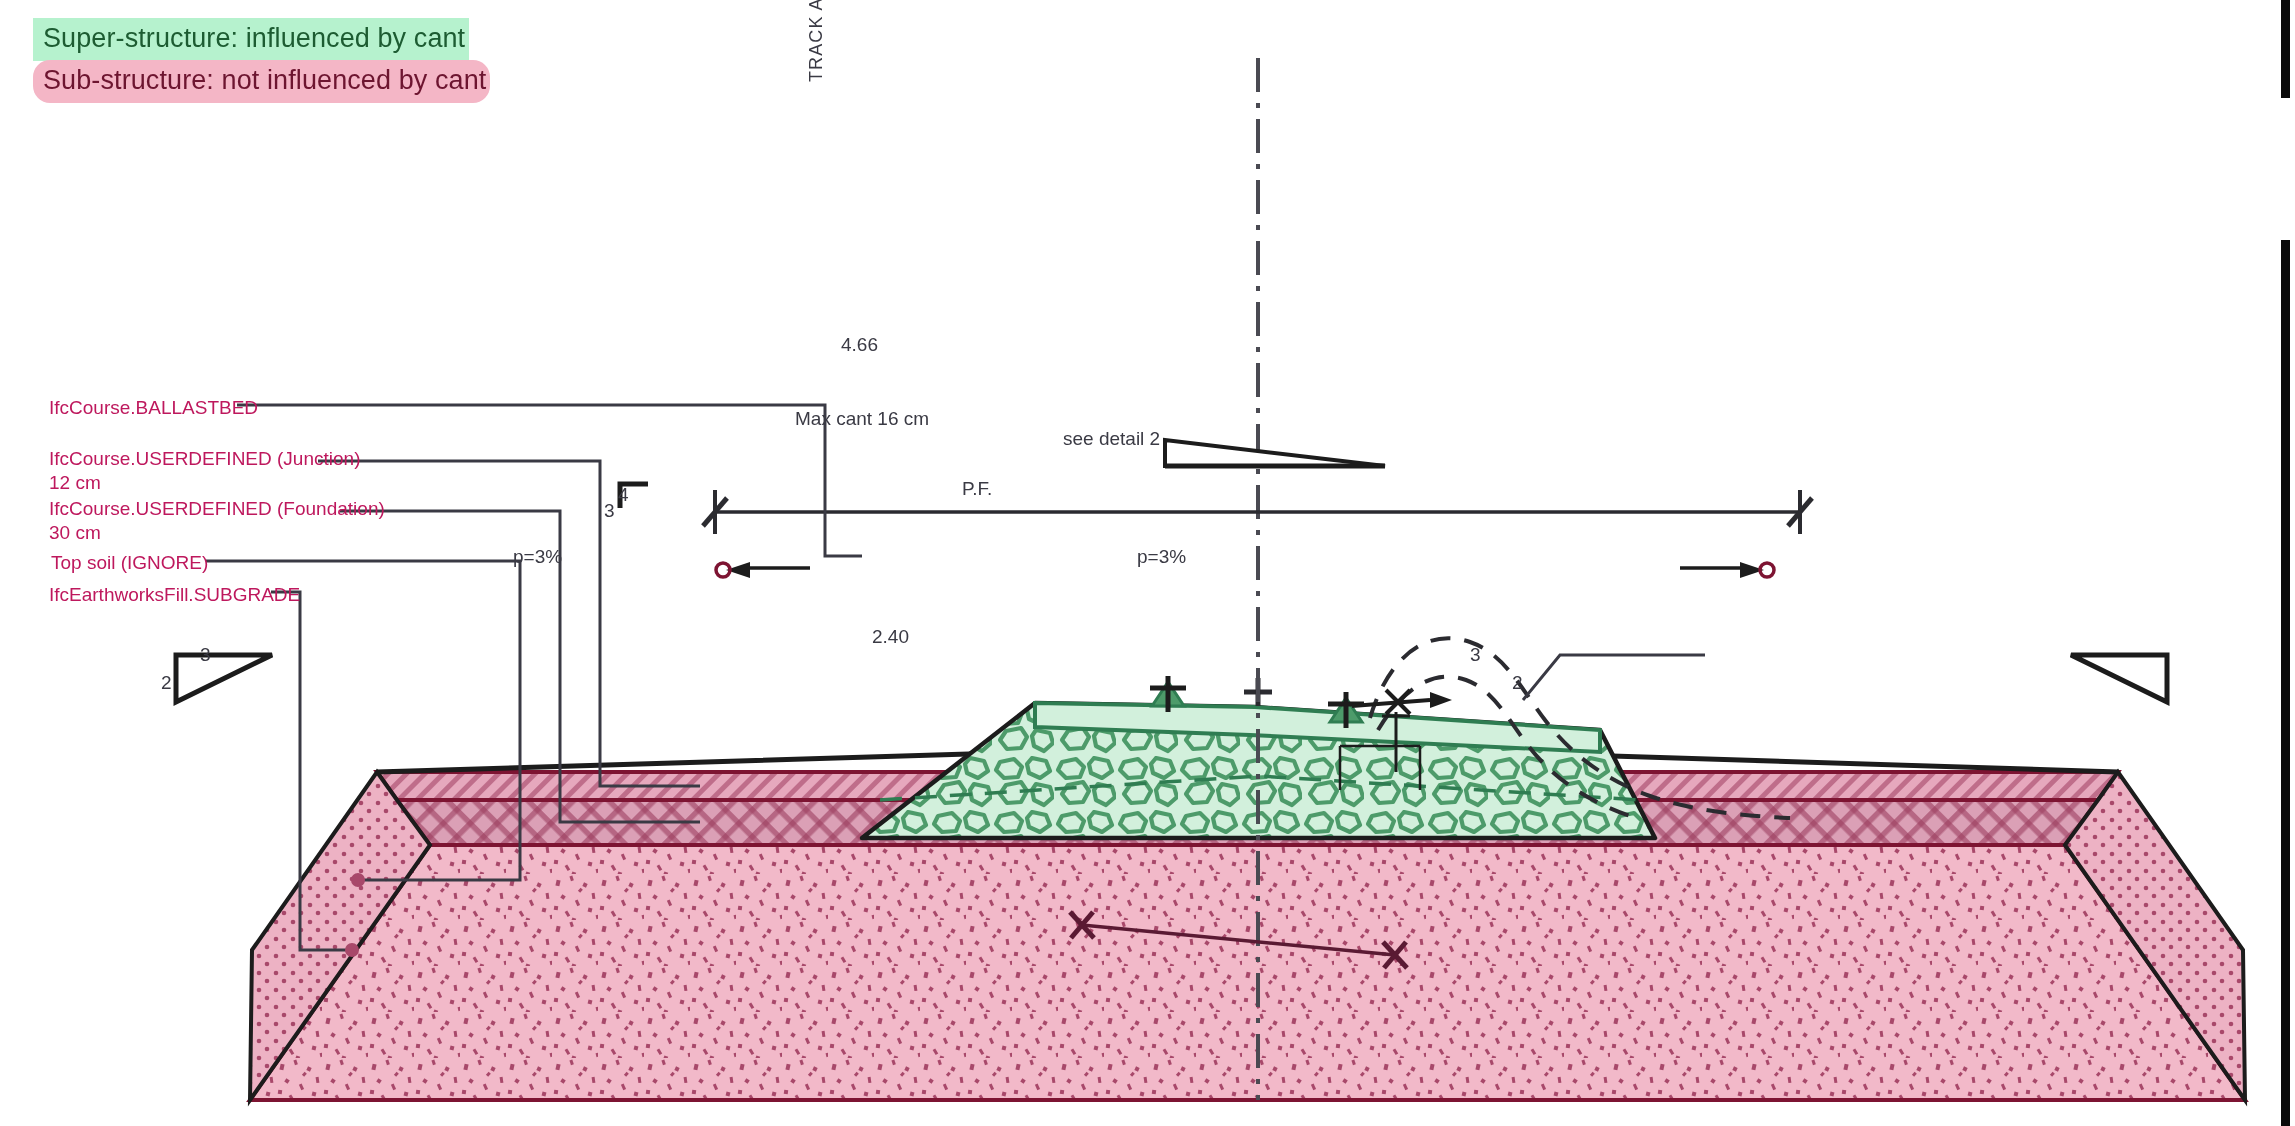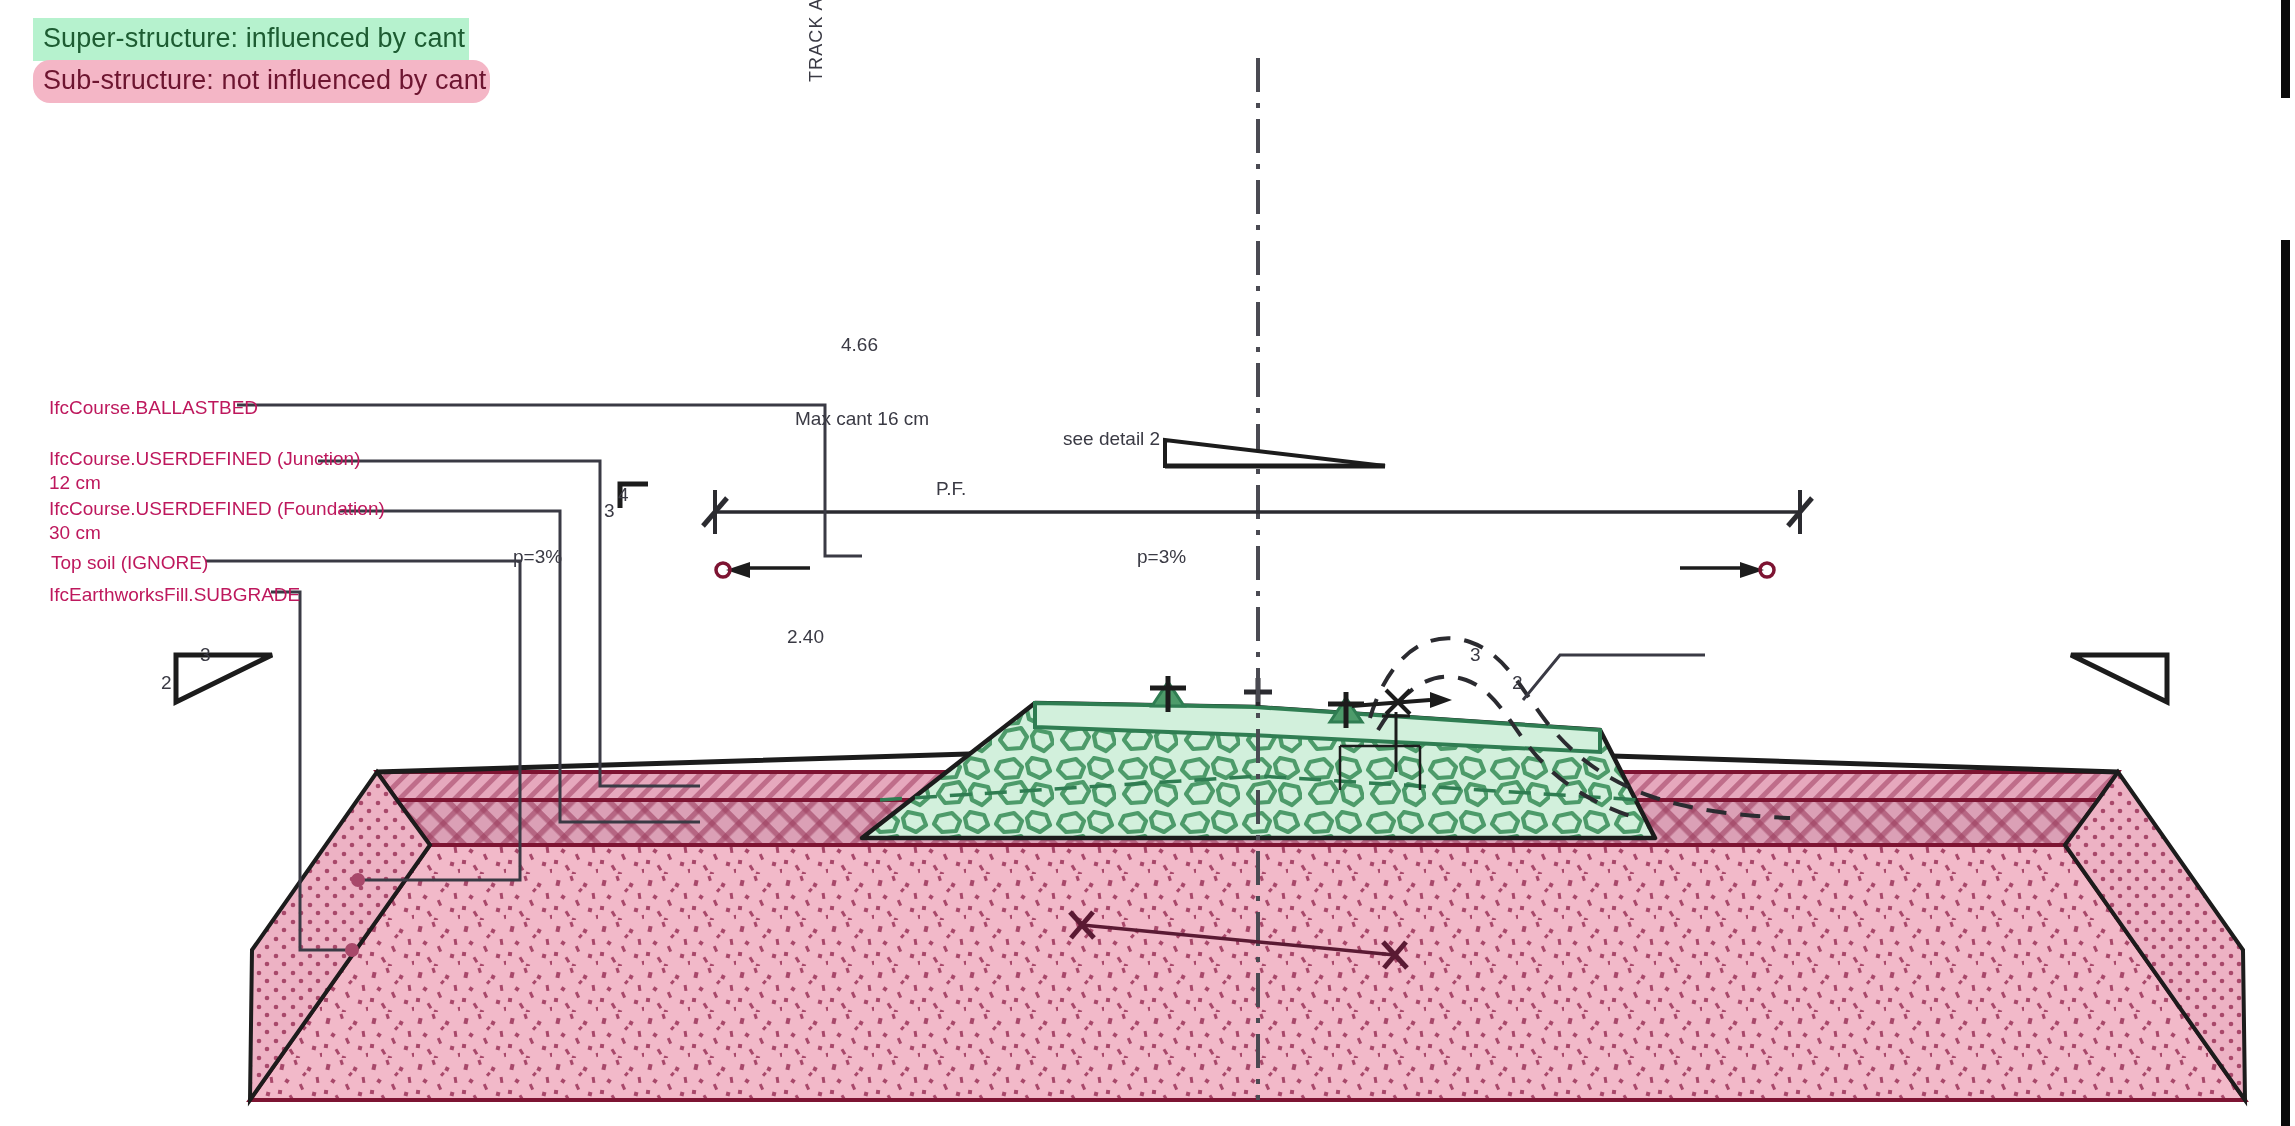--- a/index.html
+++ b/index.html
@@ -75,24 +75,24 @@
     left: 806px;
     top: 82px;
     transform: rotate(-90deg);
     transform-origin: left top;
     font-size: 18px;
     letter-spacing: 1.1px;
   }
   #anno-width   { left: 841px; top: 334px; }
   #anno-maxcant { left: 795px; top: 408px; }
   #anno-detail2 { left: 1063px; top: 428px; }
-  #anno-pf      { left: 936px;  top: 478px; }
+  #anno-pf      { left: 962px;  top: 478px; }
   #anno-pleft   { left: 513px;  top: 546px; }
   #anno-pright  { left: 1137px; top: 546px; }
-  #anno-h240    { left: 787px;  top: 626px; }
+  #anno-h240    { left: 872px;  top: 626px; }
   #anno-s34-3   { left: 604px;  top: 500px; }
   #anno-s34-4   { left: 618px;  top: 484px; }
   #anno-sl-3    { left: 200px;  top: 644px; }
   #anno-sl-2    { left: 161px;  top: 672px; }
   #anno-sr-3    { left: 1470px; top: 644px; }
   #anno-sr-2    { left: 1512px; top: 672px; }
   .edge-bar {
     position: absolute;
     background: #0a0a0a;
     width: 9px;

